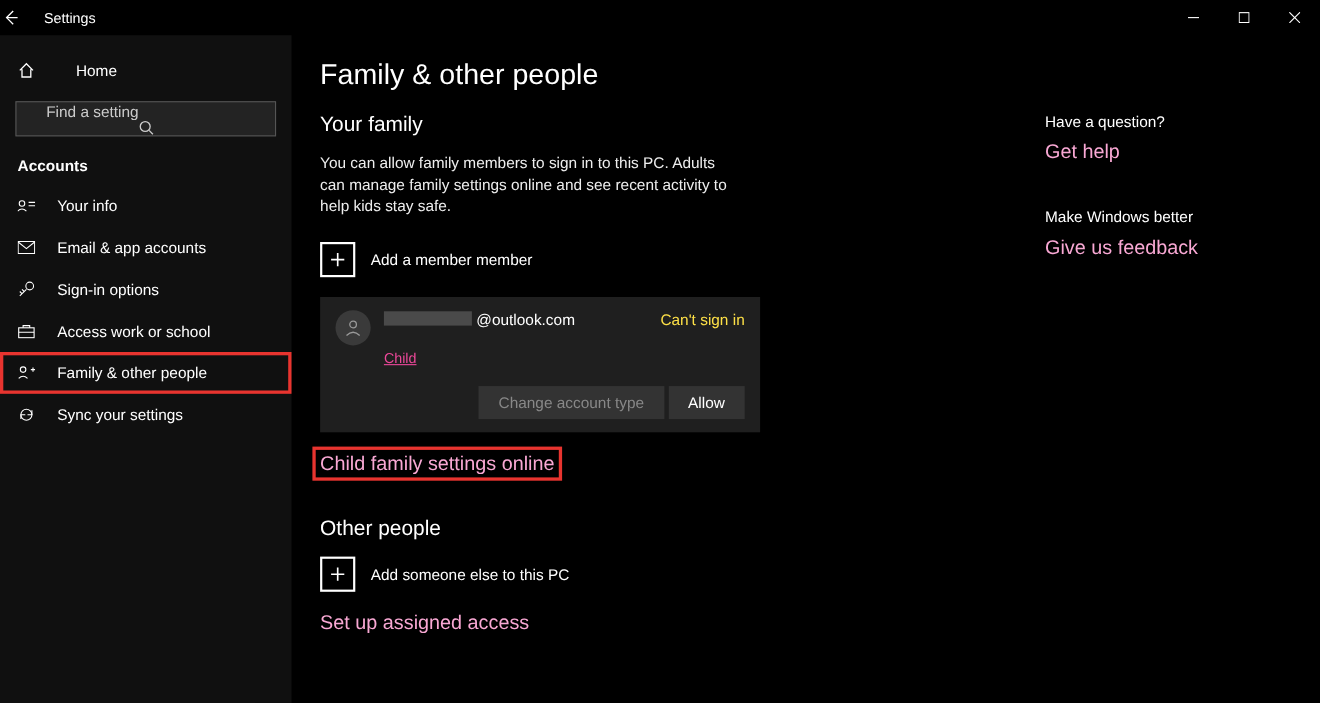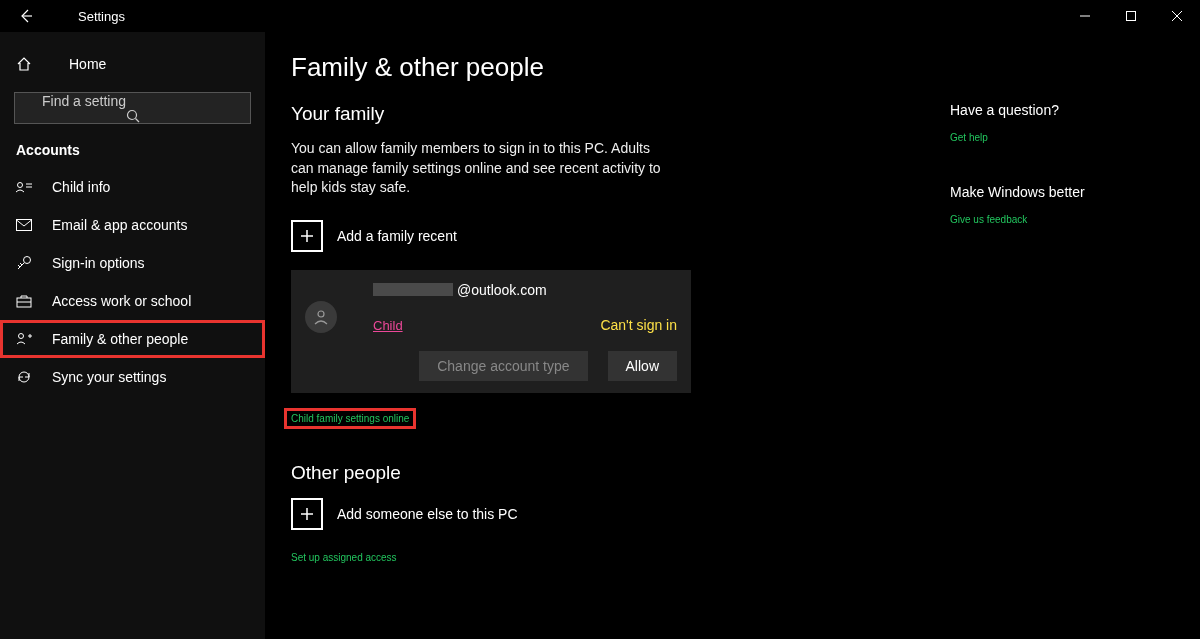--- a/index.html
+++ b/index.html
@@ -10,22 +10,20 @@
       width: 1200px;
       height: 639px;
       overflow: hidden;
       font-size: 14px;
     }
     
     .titlebar {
       height: 32px;
       display: flex;
       align-items: center;
-      padding-left: 16px;
-      gap: 22px;
     }
     .titlebar-back {
       width: 20px; height: 20px;
       color: #fff;
       cursor: pointer;
       display: flex; align-items: center; justify-content: center;
     }
     .titlebar-title {
       margin-left: 20px;
       font-size: 13px;
@@ -140,22 +138,21 @@
       margin-right: 14px;
     }
     .member-card {
       background: #1f1f1f;
       width: 400px;
       padding: 12px 14px 12px 14px;
       margin-bottom: 16px;
     }
     .member-top {
       display: flex;
-      align-items: flex-end;
-      gap: 24px;
+      align-items: flex-start;
     }
     .avatar {
       width: 32px; height: 32px;
       border-radius: 50%;
       background: #3a3a3a;
       display: flex; align-items: center; justify-content: center;
       margin-right: 12px;
     }
     .member-info { flex: 1; }
     .member-email { font-size: 14px; display: flex; align-items: center; }
@@ -163,39 +160,39 @@
       display: inline-block;
       width: 80px; height: 13px;
       background: #4a4a4a;
       margin-right: 4px;
     }
     .member-role { font-size: 13px; color: #ec4899; margin-top: 20px; text-decoration: underline; }
     .member-status { font-size: 14px; color: #fde047; }
     .member-actions {
       display: flex;
       justify-content: flex-end;
-      gap: 20px;
+      gap: 4px;
       margin-top: 18px;
     }
     .btn {
       height: 30px;
       padding: 0 18px;
       background: #333;
       border: none;
       color: #fff;
       font-size: 14px;
       cursor: pointer;
     }
     .btn.disabled {
       color: #888;
       cursor: default;
     }
     .link {
-      color: #22c55e;
-      font-size: 10px;
+      color: #f9a8d4;
+      font-size: 18px;
       cursor: pointer;
       display: inline-block;
     }
     .link.highlighted {
       outline: 3px solid #e8342f;
       padding: 2px 4px;
       margin-left: -4px;
     }
     .section-gap { margin-top: 36px; }
     
@@ -263,21 +260,21 @@
 
     <div class="nav-item">
       <span class="icon">
         <svg width="16" height="14" viewBox="0 0 16 14">
             <circle cx="4" cy="5" r="2.5" stroke="#fff" stroke-width="1" fill="none"></circle>
             <path d="M0 12 Q4 8 8 12" stroke="#fff" stroke-width="1" fill="none"></path>
             <line x1="10" y1="4" x2="16" y2="4" stroke="#fff" stroke-width="1"></line>
             <line x1="10" y1="7" x2="16" y2="7" stroke="#fff" stroke-width="1"></line>
           </svg>
       </span>
-      <span>Child info</span>
+      <span>Your info</span>
     </div>
 
     <div class="nav-item">
       <span class="icon">
         <svg width="16" height="12" viewBox="0 0 16 12">
             <rect x="0.5" y="0.5" width="15" height="11" stroke="#fff" stroke-width="1" fill="none"></rect>
             <path d="M0.5 1 L8 7 L15.5 1" stroke="#fff" stroke-width="1" fill="none"></path>
           </svg>
       </span>
       <span>Email &amp; app accounts</span>
@@ -334,21 +331,21 @@
       <h2 class="section-title">Your family</h2>
       <p class="description">You can allow family members to sign in to this PC. Adults can manage family settings online and see recent activity to help kids stay safe.</p>
 
       <div class="add-row">
         <div class="add-box">
           <svg width="14" height="14" viewBox="0 0 14 14">
               <line x1="7" y1="1" x2="7" y2="13" stroke="#fff" stroke-width="1.5"></line>
               <line x1="1" y1="7" x2="13" y2="7" stroke="#fff" stroke-width="1.5"></line>
             </svg>
         </div>
-        <span>Add a family recent</span>
+        <span>Add a member member</span>
       </div>
 
       <div class="member-card">
         <div class="member-top">
           <div class="avatar">
             <svg width="18" height="18" viewBox="0 0 18 18">
                 <circle cx="9" cy="6" r="3" stroke="#999" stroke-width="1.2" fill="none"></circle>
                 <path d="M3 16 Q9 10 15 16" stroke="#999" stroke-width="1.2" fill="none"></path>
               </svg>
           </div>

